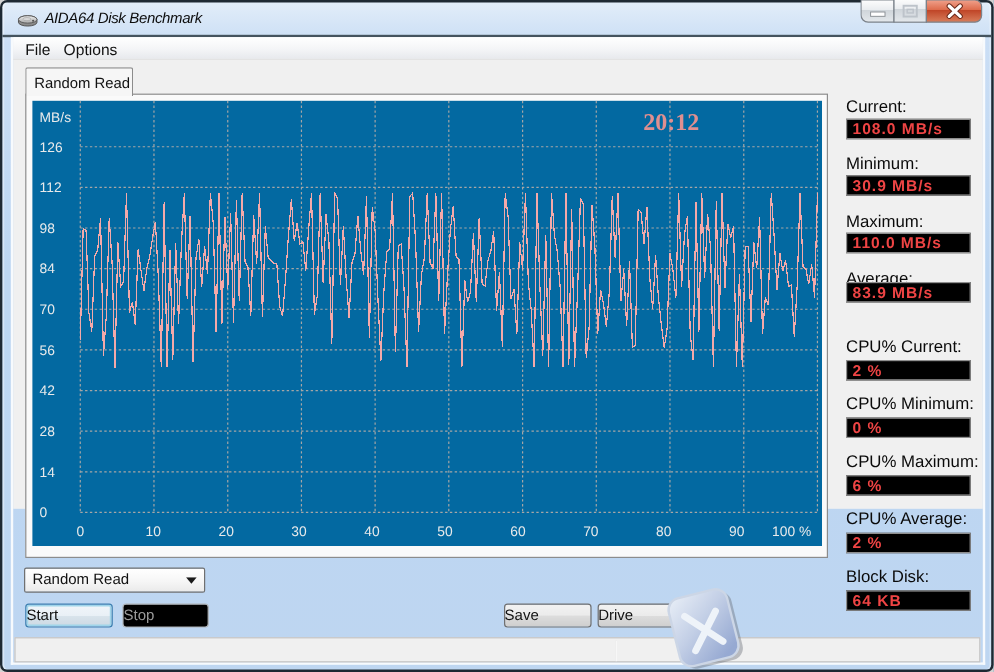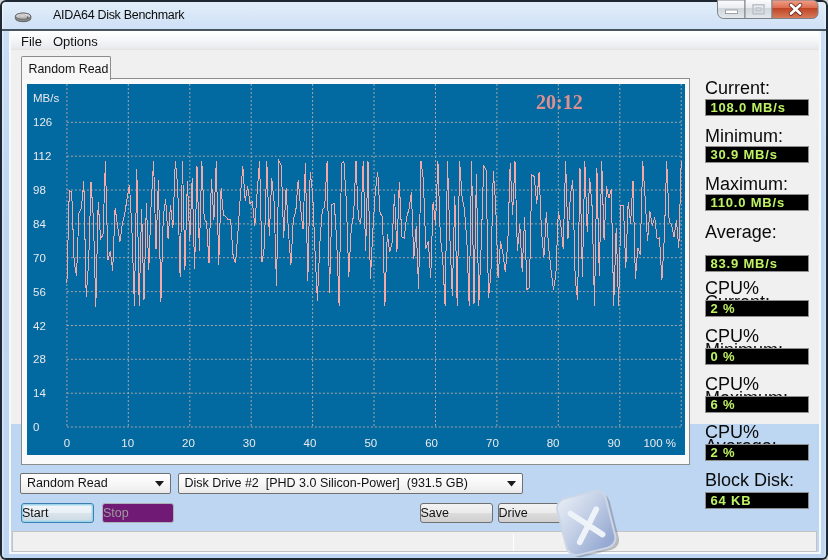--- a/index.html
+++ b/index.html
@@ -1,43 +1,43 @@
 <!DOCTYPE html>
 <html><head><meta charset="utf-8"><style>
 *{margin:0;padding:0;box-sizing:border-box}
 html,body{width:828px;height:560px;background:#d4d4d4;font-family:"Liberation Sans",sans-serif;overflow:hidden}
 #win{position:absolute;left:0;top:0;width:828px;height:560px;background:#1e2933;border-radius:6px;}
 #frame{position:absolute;left:2px;top:2px;width:824px;height:556px;border-radius:4px;
  background:linear-gradient(180deg,#e2edf9 0%,#cadef5 6%,#bcd6f2 40%,#bed6f1 100%);box-shadow:inset 1.5px 0 0 rgba(255,255,255,.4),inset -1.5px 0 0 rgba(255,255,255,.3);}
 #titlebar{position:absolute;left:2px;top:2px;width:824px;height:27px;}
-#title{position:absolute;left:51px;top:6px;font-size:12.5px;letter-spacing:-0.3px;color:#0c0c0c;}
+#title{position:absolute;left:35px;top:6px;font-size:12.5px;letter-spacing:-0.3px;color:#0c0c0c;font-style:italic;}
 #dline{position:absolute;left:2px;top:29px;width:824px;height:1.5px;background:#45545f;}
 #client{position:absolute;left:11px;top:30.5px;width:808px;height:393px;background:#f0f0f0;}
 #menubar{position:absolute;left:0;top:0;width:808px;height:19.5px;background:linear-gradient(180deg,#ffffff 0%,#f4f5f7 55%,#e7e9ed 100%);border-bottom:1px solid #e3e3e3;}
 .menu{position:absolute;top:3px;font-size:13px;color:#111}
 #caps{position:absolute;left:717px;top:0;}
 
 #tab{position:absolute;left:9.5px;top:25.5px;width:90px;height:23.5px;background:#f6f6f6;border:1px solid #8c8c8c;border-bottom:none;border-radius:2px 2px 0 0;z-index:2;font-size:13px;color:#111;padding:4.5px 0 0 7px;white-space:nowrap;font-size:12.4px}
 #pane{position:absolute;left:9.5px;top:47.5px;width:669.5px;height:387px;background:#fafafa;border:1px solid #8c8c8c;}
 #chart{position:absolute;left:16px;top:53.5px;width:658px;height:371px;background:#0369a1;}
 
-.plab{position:absolute;left:694px;font-size:18px;color:#0a0a0a;line-height:14px}
+.plab{position:absolute;left:694px;font-size:14px;color:#0a0a0a;line-height:14px}
 .pbox{position:absolute;left:693.5px;width:104px;height:17px;background:#000;border:1px solid #8e8e8e;
- color:#bef264;font-size:13px;font-weight:bold;letter-spacing:0.8px;opacity:0.999;line-height:15px;padding-left:5px}
+ color:#ef4444;font-size:13px;font-weight:bold;letter-spacing:0.8px;opacity:0.999;line-height:15px;padding-left:5px}
 
 .combo{position:absolute;top:442px;height:21px;border:1px solid #707070;border-radius:2px;
  background:linear-gradient(180deg,#ffffff 0%,#f6f6f6 55%,#eaeaea 100%);font-size:12.5px;color:#111;line-height:19px;padding-left:6px}
 .combo svg{position:absolute;right:6px;top:7px}
 
 .btn{position:absolute;top:472.5px;height:19.5px;border:1px solid #707070;border-radius:3px;
  background:linear-gradient(180deg,#f2f2f2 0%,#ebebeb 50%,#dddddd 50%,#cfcfcf 100%);
  font-size:12.5px;color:#111;text-align:left;line-height:18px}
 #bstart{left:10px;width:73px;border:1px solid #3c7fb1;box-shadow:inset 0 0 0 1.5px #9fd5ea;
  background:linear-gradient(180deg,#f1f6fa 0%,#e9f0f6 50%,#d9e4ec 50%,#cdd9e3 100%)}
-#bstop{left:91px;width:72px;border-color:#aeb2b6;background:#701a75;color:#9b9b9b}
+#bstop{left:91px;width:72px;border-color:#aeb2b6;background:#000000;color:#9b9b9b}
 #bsave{left:408.5px;width:73.5px}
 #bclear{left:486.5px;width:74px}
 
 #status{position:absolute;left:1px;top:500.5px;width:805px;height:21px;background:#f0f0f0;border:1px solid #c3c3c3;}
 #sdiv{position:absolute;left:500px;top:2px;width:1px;height:17px;background:#cfcfcf;border-right:1px solid #fff}
 
 #wmtext{position:absolute;left:599px;top:485px;font-size:19.5px;color:#a2b7d4;letter-spacing:-0.2px;
  text-shadow:0 1px 0 rgba(255,255,255,0.55);opacity:0.92}
 #wmlogo{position:absolute;left:540px;top:452px;}
 svg text{font-family:"Liberation Sans",sans-serif}
@@ -131,31 +131,27 @@
       <div class="plab" style="top:146.5px">Maximum:</div>
       <div class="plab" style="top:194.5px">Average:</div>
       <div class="plab" style="top:250.5px">CPU% Current:</div>
       <div class="plab" style="top:298.5px">CPU% Minimum:</div>
       <div class="plab" style="top:346.5px">CPU% Maximum:</div>
       <div class="plab" style="top:394.5px">CPU% Average:</div>
       <div class="plab" style="top:442.5px">Block Disk:</div>
   <div class="pbox" style="top:68.5px">108.0 MB/s</div>
       <div class="pbox" style="top:115.5px">30.9 MB/s</div>
       <div class="pbox" style="top:163.5px">110.0 MB/s</div>
-      <div class="pbox" style="top:224px">83.9 MB/s</div>
+      <div class="pbox" style="top:204px">83.9 MB/s</div>
       <div class="pbox" style="top:269.5px">2 %</div>
       <div class="pbox" style="top:317.5px">0 %</div>
       <div class="pbox" style="top:365.5px">6 %</div>
       <div class="pbox" style="top:413.5px">2 %</div>
       <div class="pbox" style="top:461.5px">64 KB</div>
   <div class="combo" style="left:9px;width:150.5px">Random Read
-   <svg width="9" height="6">
-          <path d="M0,0 h9 l-4.5,5.5 z" fill="#1a1a1a"></path>
-        </svg></div>
-  <div class="combo" style="left:166.5px;width:345.5px">Disk Drive #2&nbsp; [PHD 3.0 Silicon-Power]&nbsp; (931.5 GB)
    <svg width="9" height="6">
           <path d="M0,0 h9 l-4.5,5.5 z" fill="#1a1a1a"></path>
         </svg></div>
   <div class="btn" id="bstart">Start</div>
   <div class="btn" id="bstop">Stop</div>
   <div class="btn" id="bsave">Save</div>
   <div class="btn" id="bclear">Drive</div>
   <div id="status">
         <div id="sdiv"></div>
       </div>

